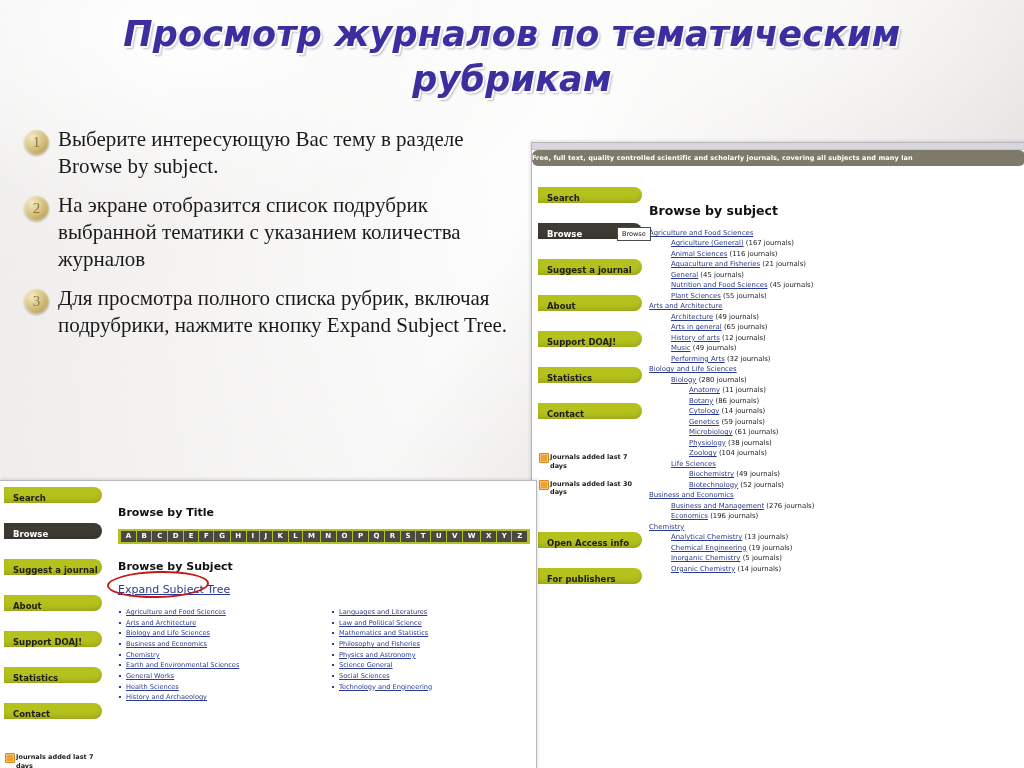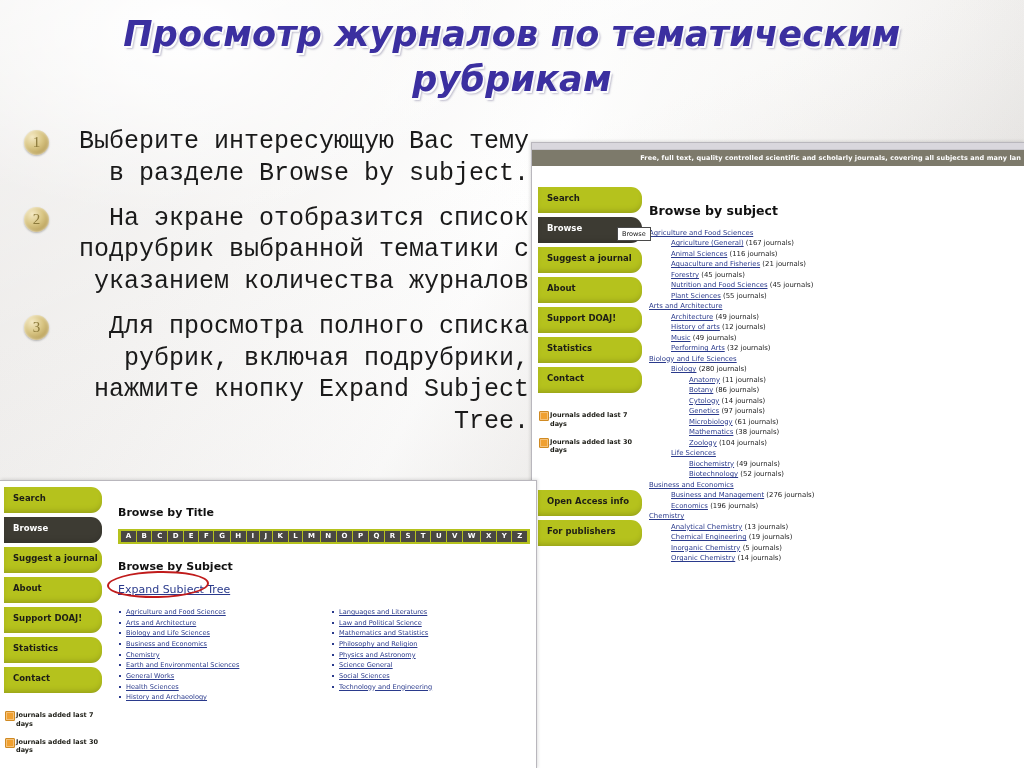--- a/index.html
+++ b/index.html
@@ -43,40 +43,40 @@
     flex:0 0 auto;width:25px;height:25px;border-radius:50%;
     margin-right:9px;margin-top:4px;
     background:radial-gradient(circle at 33% 28%,#f4e9c4 0%,#d9c685 42%,#b9a05a 78%,#9a8547 100%);
     box-shadow:inset 0 0 3px rgba(255,255,255,.75), 0 1px 2px rgba(0,0,0,.25);
     color:#8c7a3c;
     font-family:"Liberation Serif",serif;
     font-size:15px;line-height:25px;text-align:center;
   }
   .btext{
     flex:1 1 auto;
-    font-family:Liberation Mono, monospace;
-    font-size:25px;line-height:1.27;color:#1a1a1a;text-align:right;
+    font-family:Liberation Serif, serif;
+    font-size:21px;line-height:1.27;color:#1a1a1a;
   }
 
   
   .shot{position:absolute;background:#ffffff;overflow:hidden;}
   .shot .topstrip{height:6px;background:#d9d7dd;border-bottom:1px solid #c7c5cb;}
   .banner{
     background:#7d7a6b;color:#ffffff;
     font-family:"DejaVu Sans",sans-serif;font-weight:bold;
     font-size:6.5px;letter-spacing:.1px;
-    text-align:right;padding:4px 4px 4px 0;white-space:nowrap;overflow:hidden;
+    text-align:left;padding:4px 4px 4px 0;white-space:nowrap;overflow:hidden;border-radius:6px;
   }
   .navbtn{
-    height:26px;line-height:22px;
+    height:16px;line-height:22px;
     background:#b5c21d;color:#1d1d16;
     border-radius:0 11px 11px 0;
     font-family:"DejaVu Sans",sans-serif;font-weight:bold;
     font-size:8.5px;padding-left:9px;
-    margin-bottom:4px;overflow:hidden;white-space:nowrap;
+    margin-bottom:20px;overflow:hidden;white-space:nowrap;
     box-shadow:inset 0 -4px 6px -3px rgba(0,0,0,.22);
   }
   .navbtn.active{background:#3d3b33;color:#ffffff;}
   .feeditem{
     font-family:"DejaVu Sans",sans-serif;font-weight:bold;font-size:6.5px;
     color:#1d1d16;line-height:1.35;margin-bottom:9px;padding-left:12px;position:relative;
   }
   .rss{
     position:absolute;left:1px;top:0;width:8px;height:8px;
     background:#f0a030;border:1px solid #d08a22;border-radius:1px;
@@ -198,36 +198,37 @@
 
   <div id="tooltip">Browse</div>
 
   <div class="content">
     <div class="h2">Browse by subject</div>
     <div class="tree" id="subject-tree">
         <div class="row lvl0"><a class="sublink" href="#">Agriculture and Food Sciences</a></div>
         <div class="row lvl1"><a class="sublink" href="#">Agriculture (General)</a><span class="plain"> (167 journals)</span></div>
         <div class="row lvl1"><a class="sublink" href="#">Animal Sciences</a><span class="plain"> (116 journals)</span></div>
         <div class="row lvl1"><a class="sublink" href="#">Aquaculture and Fisheries</a><span class="plain"> (21 journals)</span></div>
-        <div class="row lvl1"><a class="sublink" href="#">Forestry</a><span class="plain"> (45 journals)</span></div>
+        <div class="row lvl1"><a class="sublink" href="#">General</a><span class="plain"> (45 journals)</span></div>
         <div class="row lvl1"><a class="sublink" href="#">Nutrition and Food Sciences</a><span class="plain"> (45 journals)</span></div>
         <div class="row lvl1"><a class="sublink" href="#">Plant Sciences</a><span class="plain"> (55 journals)</span></div>
         <div class="row lvl0"><a class="sublink" href="#">Arts and Architecture</a></div>
         <div class="row lvl1"><a class="sublink" href="#">Architecture</a><span class="plain"> (49 journals)</span></div>
+        <div class="row lvl1"><a class="sublink" href="#">Arts in general</a><span class="plain"> (65 journals)</span></div>
         <div class="row lvl1"><a class="sublink" href="#">History of arts</a><span class="plain"> (12 journals)</span></div>
         <div class="row lvl1"><a class="sublink" href="#">Music</a><span class="plain"> (49 journals)</span></div>
         <div class="row lvl1"><a class="sublink" href="#">Performing Arts</a><span class="plain"> (32 journals)</span></div>
         <div class="row lvl0"><a class="sublink" href="#">Biology and Life Sciences</a></div>
         <div class="row lvl1"><a class="sublink" href="#">Biology</a><span class="plain"> (280 journals)</span></div>
         <div class="row lvl2"><a class="sublink" href="#">Anatomy</a><span class="plain"> (11 journals)</span></div>
         <div class="row lvl2"><a class="sublink" href="#">Botany</a><span class="plain"> (86 journals)</span></div>
         <div class="row lvl2"><a class="sublink" href="#">Cytology</a><span class="plain"> (14 journals)</span></div>
-        <div class="row lvl2"><a class="sublink" href="#">Genetics</a><span class="plain"> (97 journals)</span></div>
+        <div class="row lvl2"><a class="sublink" href="#">Genetics</a><span class="plain"> (59 journals)</span></div>
         <div class="row lvl2"><a class="sublink" href="#">Microbiology</a><span class="plain"> (61 journals)</span></div>
-        <div class="row lvl2"><a class="sublink" href="#">Mathematics</a><span class="plain"> (38 journals)</span></div>
+        <div class="row lvl2"><a class="sublink" href="#">Physiology</a><span class="plain"> (38 journals)</span></div>
         <div class="row lvl2"><a class="sublink" href="#">Zoology</a><span class="plain"> (104 journals)</span></div>
         <div class="row lvl1"><a class="sublink" href="#">Life Sciences</a></div>
         <div class="row lvl2"><a class="sublink" href="#">Biochemistry</a><span class="plain"> (49 journals)</span></div>
         <div class="row lvl2"><a class="sublink" href="#">Biotechnology</a><span class="plain"> (52 journals)</span></div>
         <div class="row lvl0"><a class="sublink" href="#">Business and Economics</a></div>
         <div class="row lvl1"><a class="sublink" href="#">Business and Management</a><span class="plain"> (276 journals)</span></div>
         <div class="row lvl1"><a class="sublink" href="#">Economics</a><span class="plain"> (196 journals)</span></div>
         <div class="row lvl0"><a class="sublink" href="#">Chemistry</a></div>
         <div class="row lvl1"><a class="sublink" href="#">Analytical Chemistry</a><span class="plain"> (13 journals)</span></div>
         <div class="row lvl1"><a class="sublink" href="#">Chemical Engineering</a><span class="plain"> (19 journals)</span></div>
@@ -303,21 +304,21 @@
           <li><a class="sublink" href="#">Chemistry</a></li>
           <li><a class="sublink" href="#">Earth and Environmental Sciences</a></li>
           <li><a class="sublink" href="#">General Works</a></li>
           <li><a class="sublink" href="#">Health Sciences</a></li>
           <li><a class="sublink" href="#">History and Archaeology</a></li>
         </ul>
       <ul id="sub-col2">
           <li><a class="sublink" href="#">Languages and Literatures</a></li>
           <li><a class="sublink" href="#">Law and Political Science</a></li>
           <li><a class="sublink" href="#">Mathematics and Statistics</a></li>
-          <li><a class="sublink" href="#">Philosophy and Religion</a></li>
+          <li><a class="sublink" href="#">Philosophy and Fisheries</a></li>
           <li><a class="sublink" href="#">Physics and Astronomy</a></li>
           <li><a class="sublink" href="#">Science General</a></li>
           <li><a class="sublink" href="#">Social Sciences</a></li>
           <li><a class="sublink" href="#">Technology and Engineering</a></li>
         </ul>
     </div>
   </div>
 </div>
 
 </body></html>

